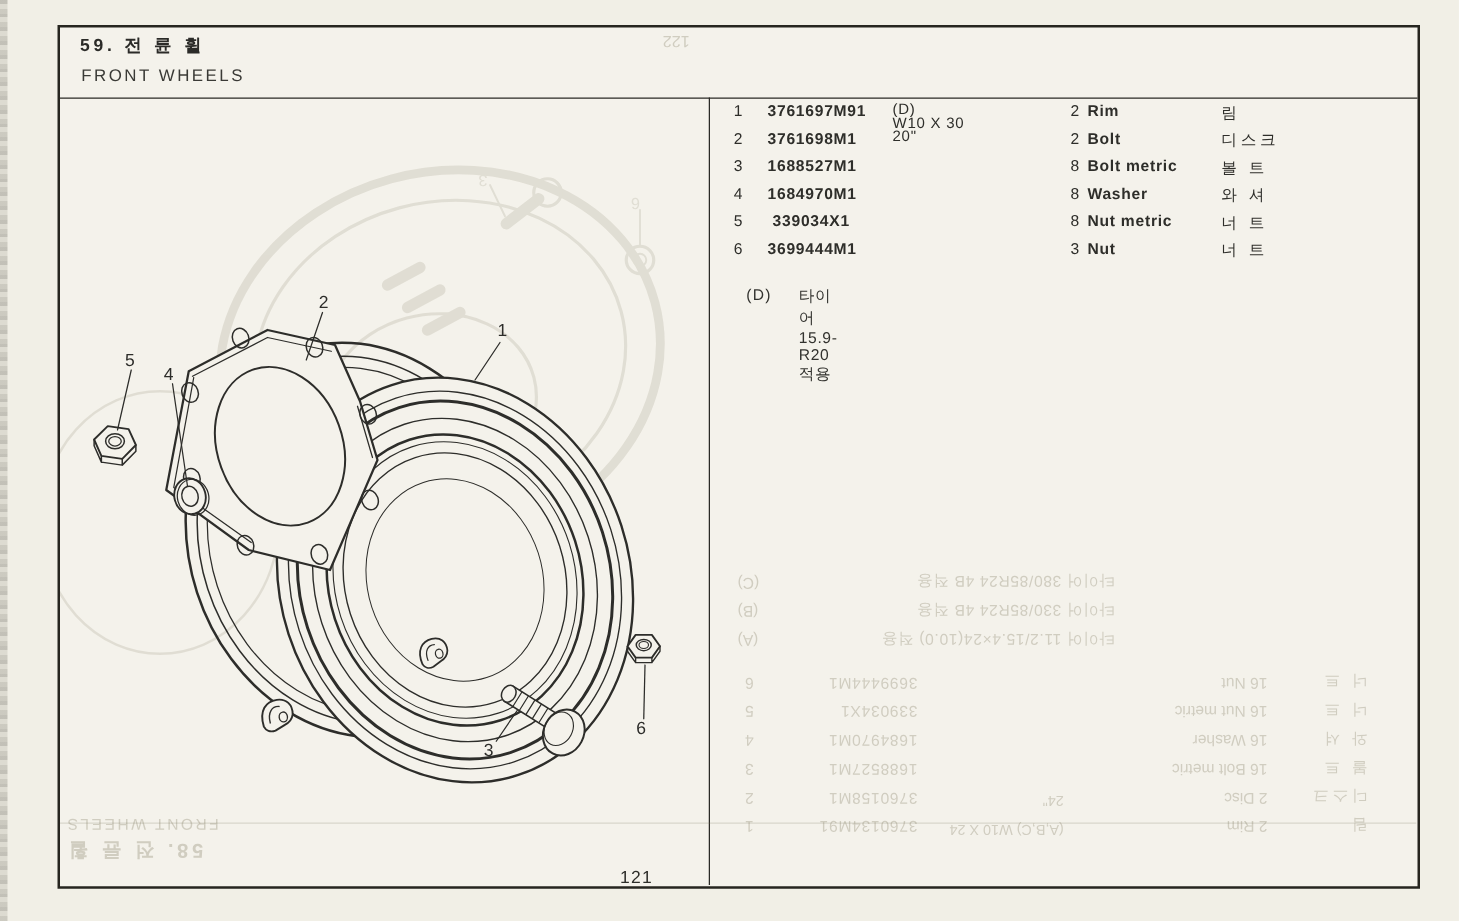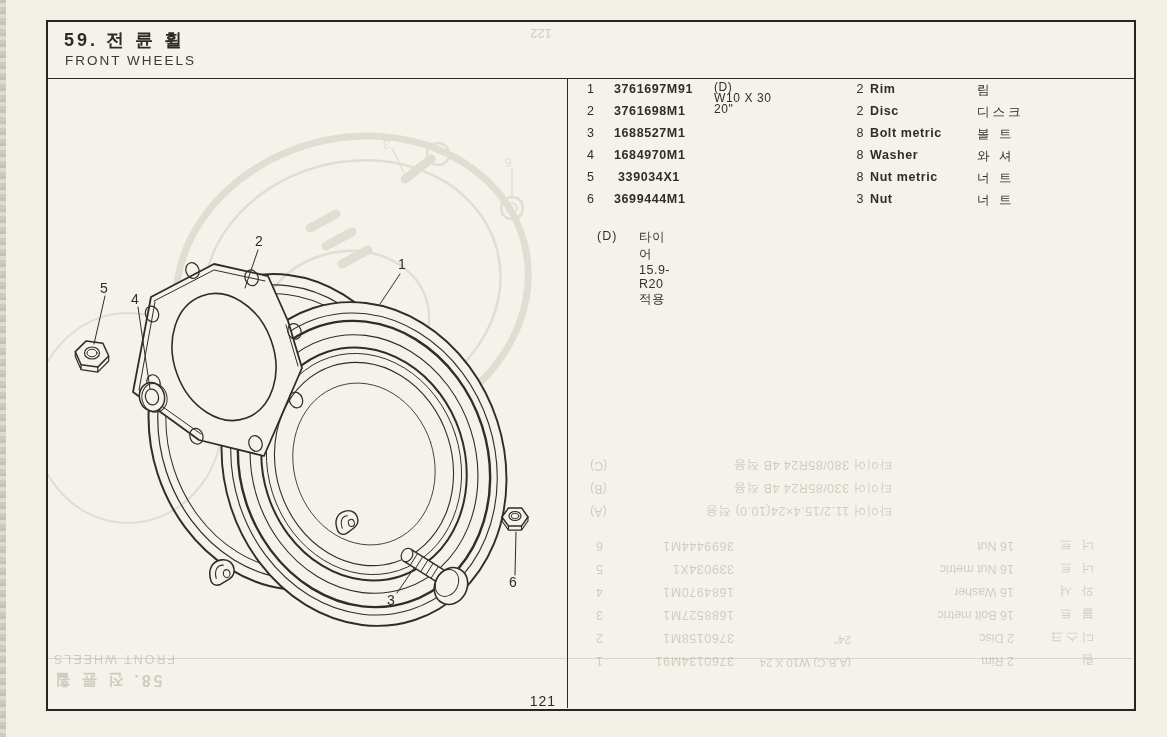--- a/index.html
+++ b/index.html
@@ -20,41 +20,41 @@
   }
   .title-band-line{
     position:absolute;left:0;top:56px;width:100%;height:0;
     border-top:1.6px solid #2a2a26;
   }
   .v-divider{
     position:absolute;left:519px;top:56px;width:0;height:630px;
     border-left:1.5px solid #2a2a26;
   }
   .title-ko{
-    position:absolute;left:16px;top:6px;font-size:18px;font-weight:bold;
+    position:absolute;left:16px;top:6px;font-size:14px;font-weight:bold;
     letter-spacing:3px;color:#2b2b28;
   }
   .title-en{
     position:absolute;left:17px;top:31px;font-size:13.5px;letter-spacing:2px;color:#3a3a36;
   }
   
   .parts-row{position:absolute;left:0;height:21px;width:1080px;}
   .cell{position:absolute;top:0;font-size:12.5px;color:#2e2e2a;letter-spacing:.6px;white-space:pre;}
   .c-ref{left:539px;}
   .c-part{left:566px;font-weight:bold;}
   .c-size{left:666px;line-height:11px;font-size:12px;}
   .c-size span{display:block;}
   .c-qty{left:780px;width:36px;text-align:right;}
   .c-name{left:822px;font-weight:bold;}
   .c-kor{left:929px;letter-spacing:3px;}
   .note-line{position:absolute;top:207px;font-size:12.5px;color:#33332f;}
   .note-label{position:absolute;left:549px;letter-spacing:1px;}
   .note-text{position:absolute;left:591px;letter-spacing:.5px;}
   .page-number{
-    position:absolute;left:448px;top:671px;width:60px;text-align:right;
+    position:absolute;left:448px;top:671px;width:60px;
     font-size:14px;letter-spacing:1px;color:#2e2e2a;
   }
   
   .ghost{color:rgba(125,119,92,.30);}
   .flip{transform:scale(-1,-1);}
   .ghost-pagenum{position:absolute;left:475px;top:4px;width:36px;font-size:13px;text-align:center;}
   .ghost-title{position:absolute;left:4px;top:630px;width:182px;text-align:right;}
   .ghost-title .gt1{font-size:16px;font-weight:bold;letter-spacing:3px;display:block;}
   .ghost-title .gt2{font-size:12.5px;letter-spacing:2px;display:block;margin-top:3px;}
   .ghost-note{position:absolute;left:542px;top:428px;width:302px;}
@@ -95,21 +95,21 @@
       <span class="cell c-qty">2</span>
       <span class="cell c-name">Rim</span>
       <span class="cell c-kor">림</span>
     </div>
 
     <div class="parts-row" style="top:82px">
       <span class="cell c-ref">2</span>
       <span class="cell c-part">3761698M1</span>
       <span class="cell c-size"><span>20"</span></span>
       <span class="cell c-qty">2</span>
-      <span class="cell c-name">Disc</span>
+      <span class="cell c-name">Bolt</span>
       <span class="cell c-kor">디스크</span>
     </div>
 
     <div class="parts-row" style="top:104px">
       <span class="cell c-ref">3</span>
       <span class="cell c-part">1688527M1</span>
       <span class="cell c-qty">8</span>
       <span class="cell c-name">Bolt metric</span>
       <span class="cell c-kor">볼 트</span>
     </div>

